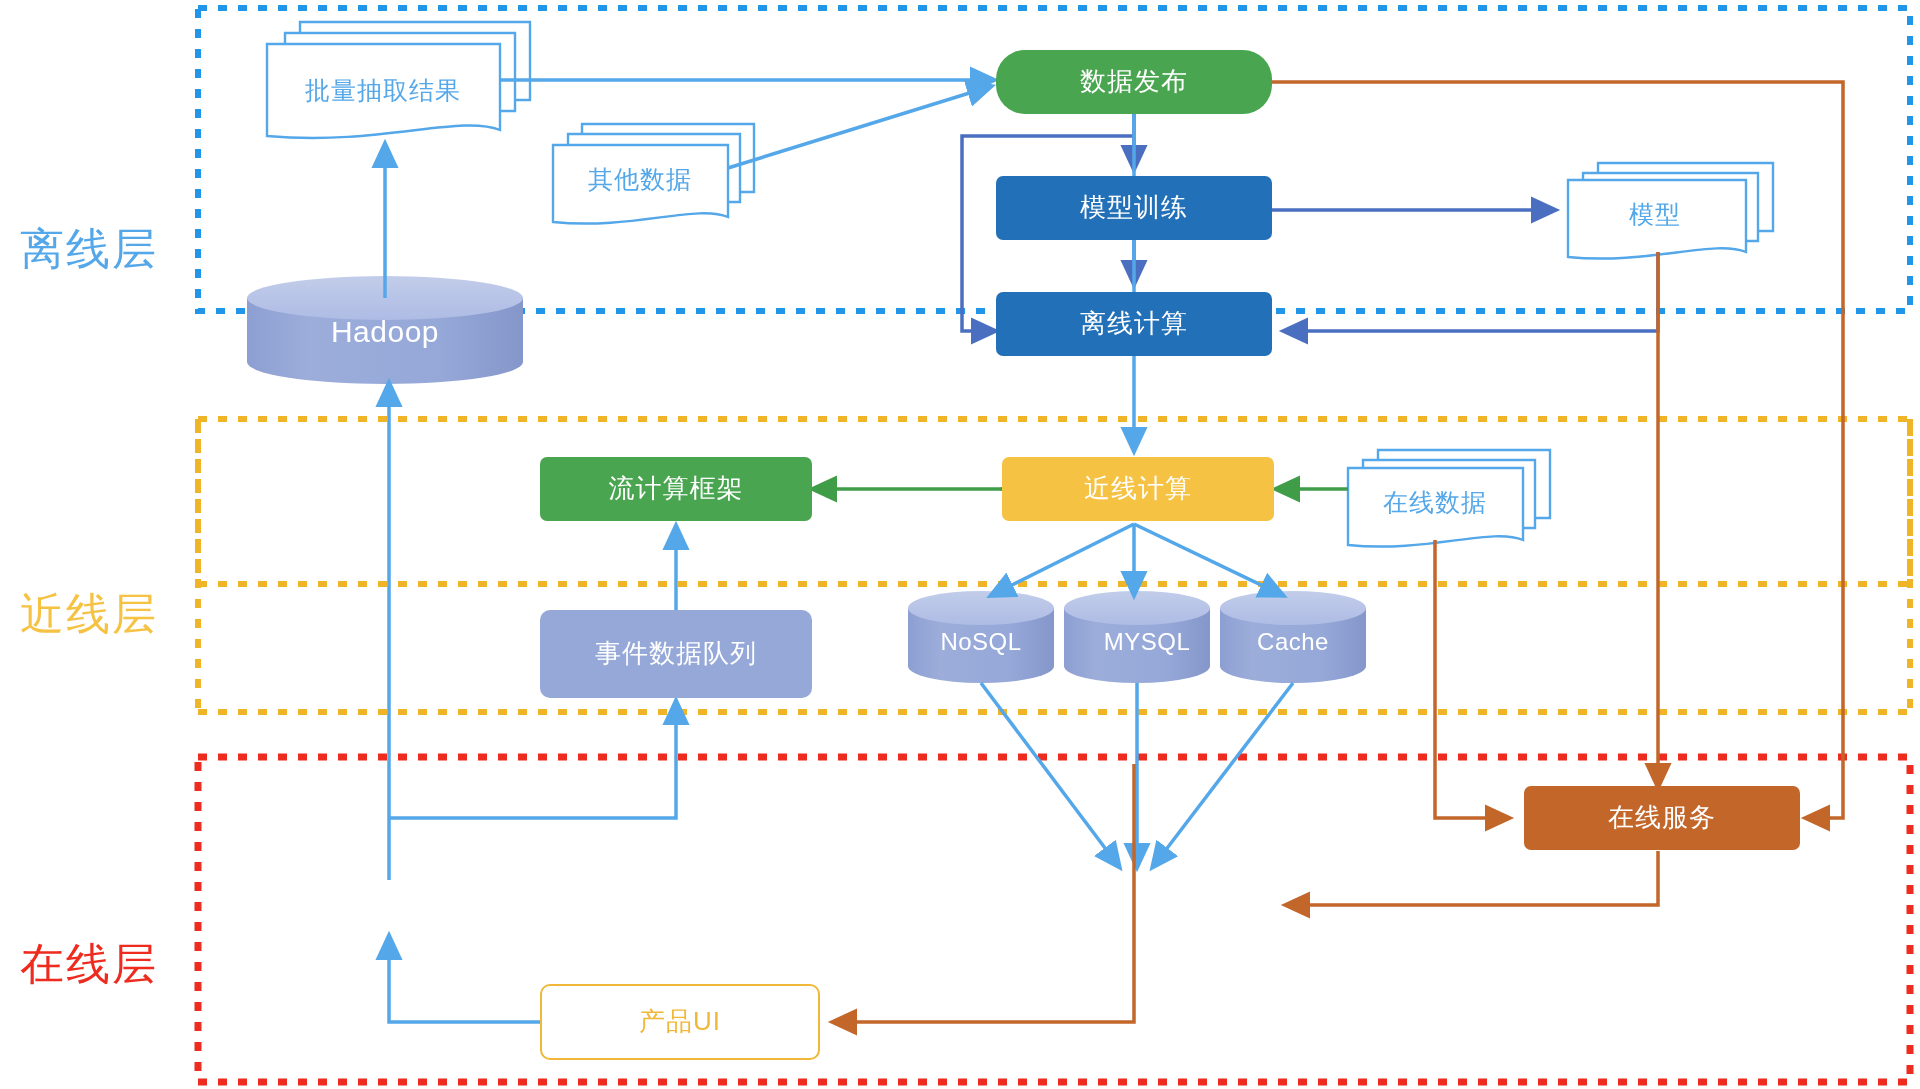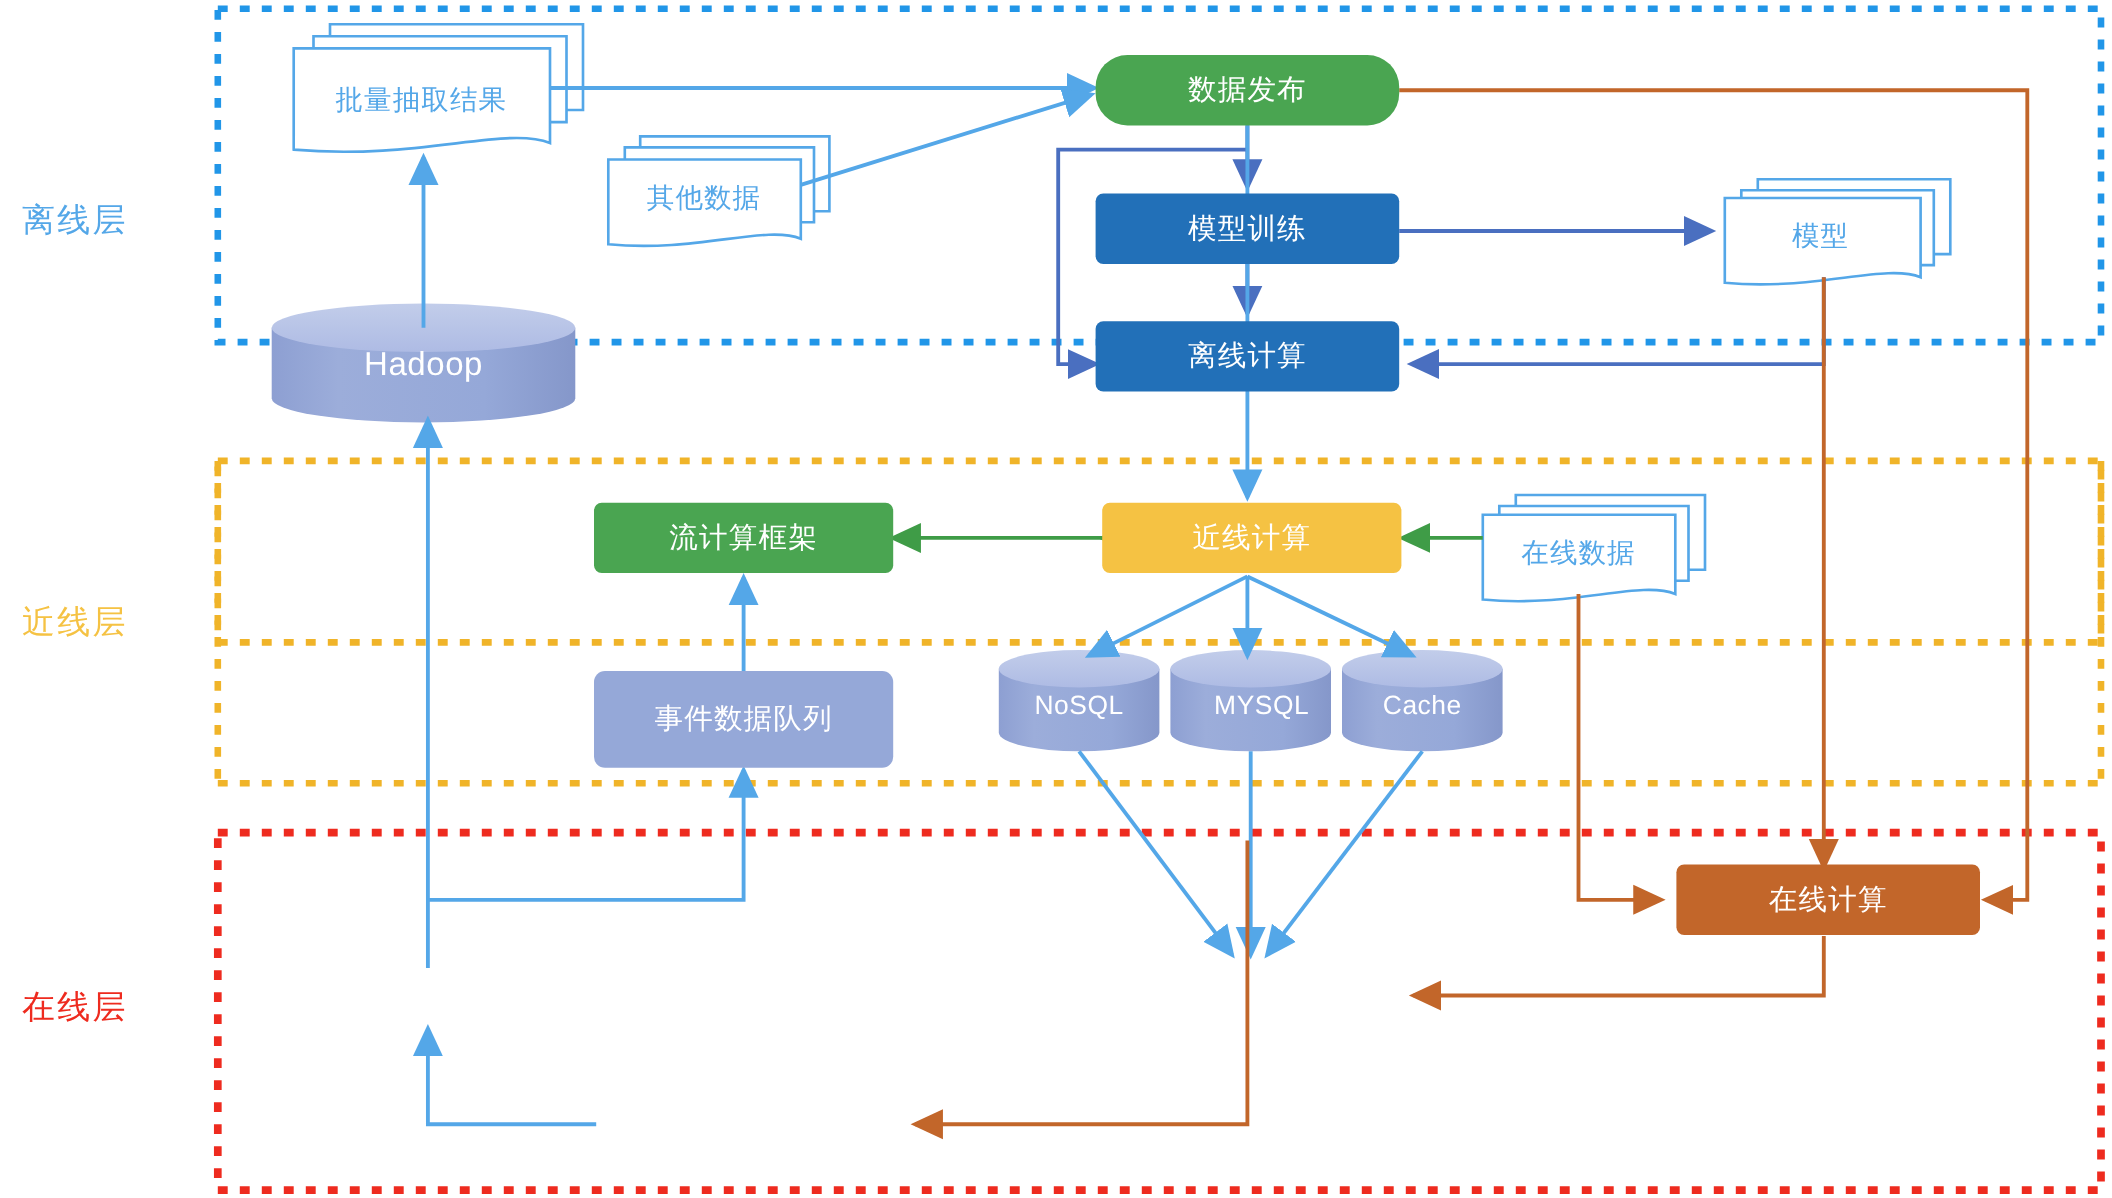--- a/index.html
+++ b/index.html
@@ -46,24 +46,25 @@
     background: #ffffff;
     border: 2px solid #f0b839;
     color: #f0b839;
   }
   .box-periwinkle {
     background: #95a8d8;
     color: #ffffff;
   }
   .layer-label {
     position: absolute;
-    font-size: 30px;
+    font-size: 44px;
     letter-spacing: 2px;
     z-index: 6;
     white-space: nowrap;
+    margin-top: 40px;
   }
   .layer-label.offline { color: #54a7e8; }
   .layer-label.nearline { color: #f5c243; }
   .layer-label.online { color: #ee2b1f; }
 
   .doc-label {
     position: absolute;
     z-index: 6;
     color: #54a7e8;
     font-size: 25px;
@@ -231,16 +232,17 @@
   <div class="node box box-blue" style="left:996px; top:292px; width:276px; height:64px;">离线计算</div>
 
   <div class="node box box-green" style="left:540px; top:457px; width:272px; height:64px;">流计算框架</div>
 
   <div class="node box box-amber" style="left:1002px; top:457px; width:272px; height:64px;">近线计算</div>
 
   <div class="node box box-periwinkle" style="left:540px; top:610px; width:272px; height:88px; border-radius:10px;">事件数据队列</div>
 
 
 
-  <div class="node box box-brown" style="left:1524px; top:786px; width:276px; height:64px;">在线计算</div>
-
+  <div class="node box box-brown" style="left:1524px; top:786px; width:276px; height:64px;">在线服务</div>
+
+  <div class="node box box-outline-amber" style="left:540px; top:984px; width:280px; height:76px; border-radius:10px;">产品UI</div>
 
 </div>
 
 </body></html>

